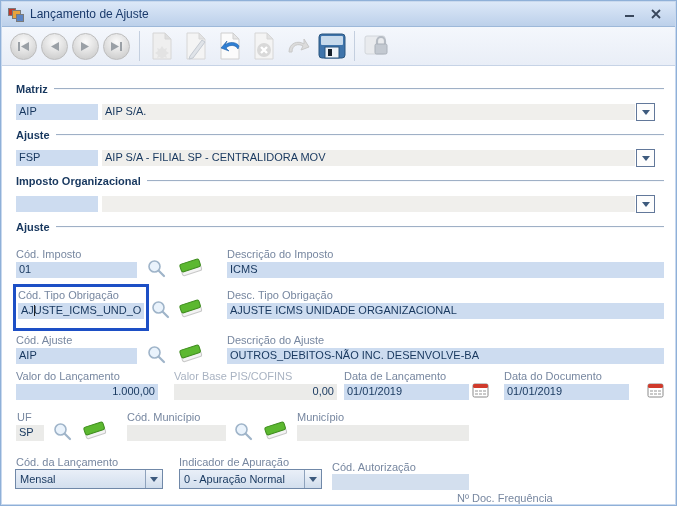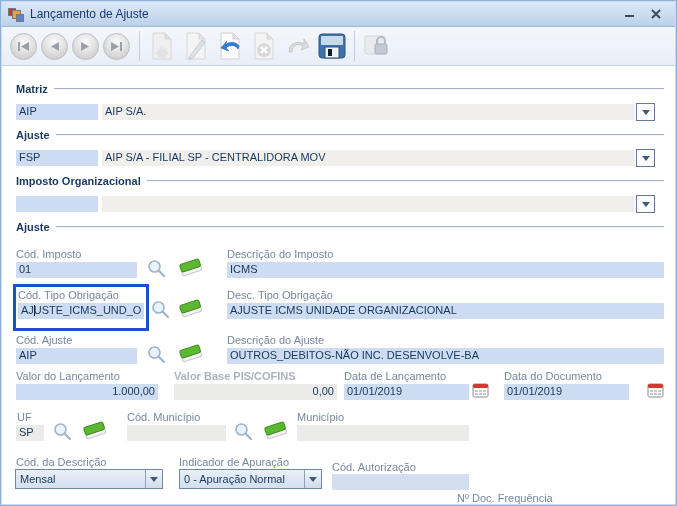--- a/index.html
+++ b/index.html
@@ -39,21 +39,21 @@
     background:radial-gradient(circle at 50% 32%, #fbfbfb 0%, #e3e3e3 45%, #c4c4c4 100%);
     border:1px solid #bdbdbd; display:flex; align-items:center; justify-content:center;
   }
   .pagebtn { width:34px; height:34px; display:flex; align-items:center; justify-content:center; }
   
   .form { position:absolute; left:1px; top:65px; right:1px; bottom:1px; background:#ffffff; }
   .group-head { position:absolute; display:flex; align-items:center; }
   .group-label { font-size:11px; font-weight:bold; color:#17375e; white-space:nowrap; padding-right:6px; }
   .group-line { flex:1; height:2px; border-top:1px solid #9fb0c6; border-bottom:1px solid #f6f8fb; }
   .lbl { position:absolute; font-size:11px; color:#7787a0; white-space:nowrap; }
-  .lbl.dis { color:#a9b3c2;font-weight:bold; }
+  .lbl.dis { color:#a9b3c2; }
   .fld {
     position:absolute; height:16px; font-size:11px; color:#17375e;
     background:#cddcf0; padding:1px 3px 0 3px; overflow:hidden; white-space:nowrap;
   }
   .fld.gray { background:#f0efec; }
   .fld.gray2 { background:#ebebe9; }
   .fld.num { text-align:right; }
   .ddbtn {
     position:absolute; width:19px; height:18px; background:#fdfdfd;
     border:1px solid #62789a; display:flex; align-items:center; justify-content:center;
@@ -330,21 +330,21 @@
       <svg width="28" height="20" viewBox="0 0 28 20">
           <g transform="rotate(-18 14 10)">
             <rect x="3" y="9" width="20" height="6" rx="2" fill="#f3f3f3" stroke="#c8c8c8"></rect>
             <rect x="3" y="3" width="20" height="8" rx="2" fill="#5cb830" stroke="#3f8c1e"></rect>
           </g>
         </svg>
     </div>
     <div class="lbl" style="left:295px; top:345px;">Município</div>
     <div class="fld gray2" style="left:295px; top:359px; width:172px;"></div>
 
-    <div class="lbl" style="left:14px; top:390px;">Cód. da Descrição</div>
+    <div class="lbl" style="left:14px; top:390px;">Cód. da Lançamento</div>
     <div class="combo" style="left:13px; top:403px; width:148px;">
       <span class="ctext">Mensal</span>
       <span class="cbtn">
           <span class="tri"></span>
         </span>
     </div>
     <div class="lbl" style="left:177px; top:390px;">Indicador de Apuração</div>
     <div class="combo" style="left:177px; top:403px; width:143px;">
       <span class="ctext">0 - Apuração Normal</span>
       <span class="cbtn">

